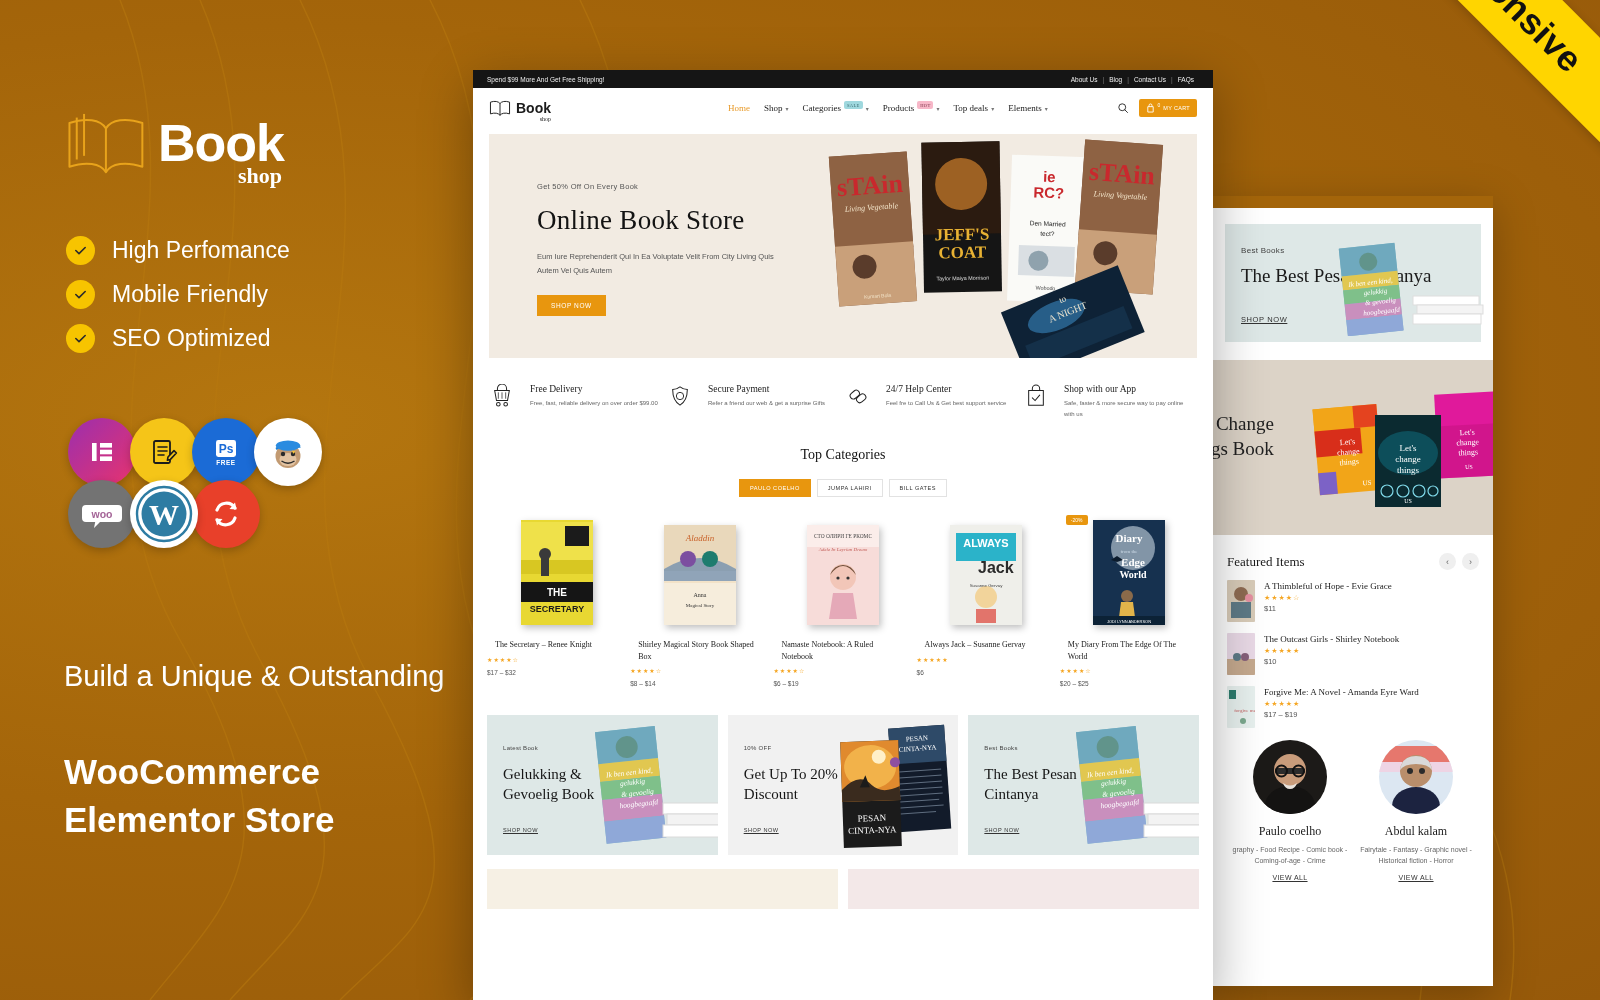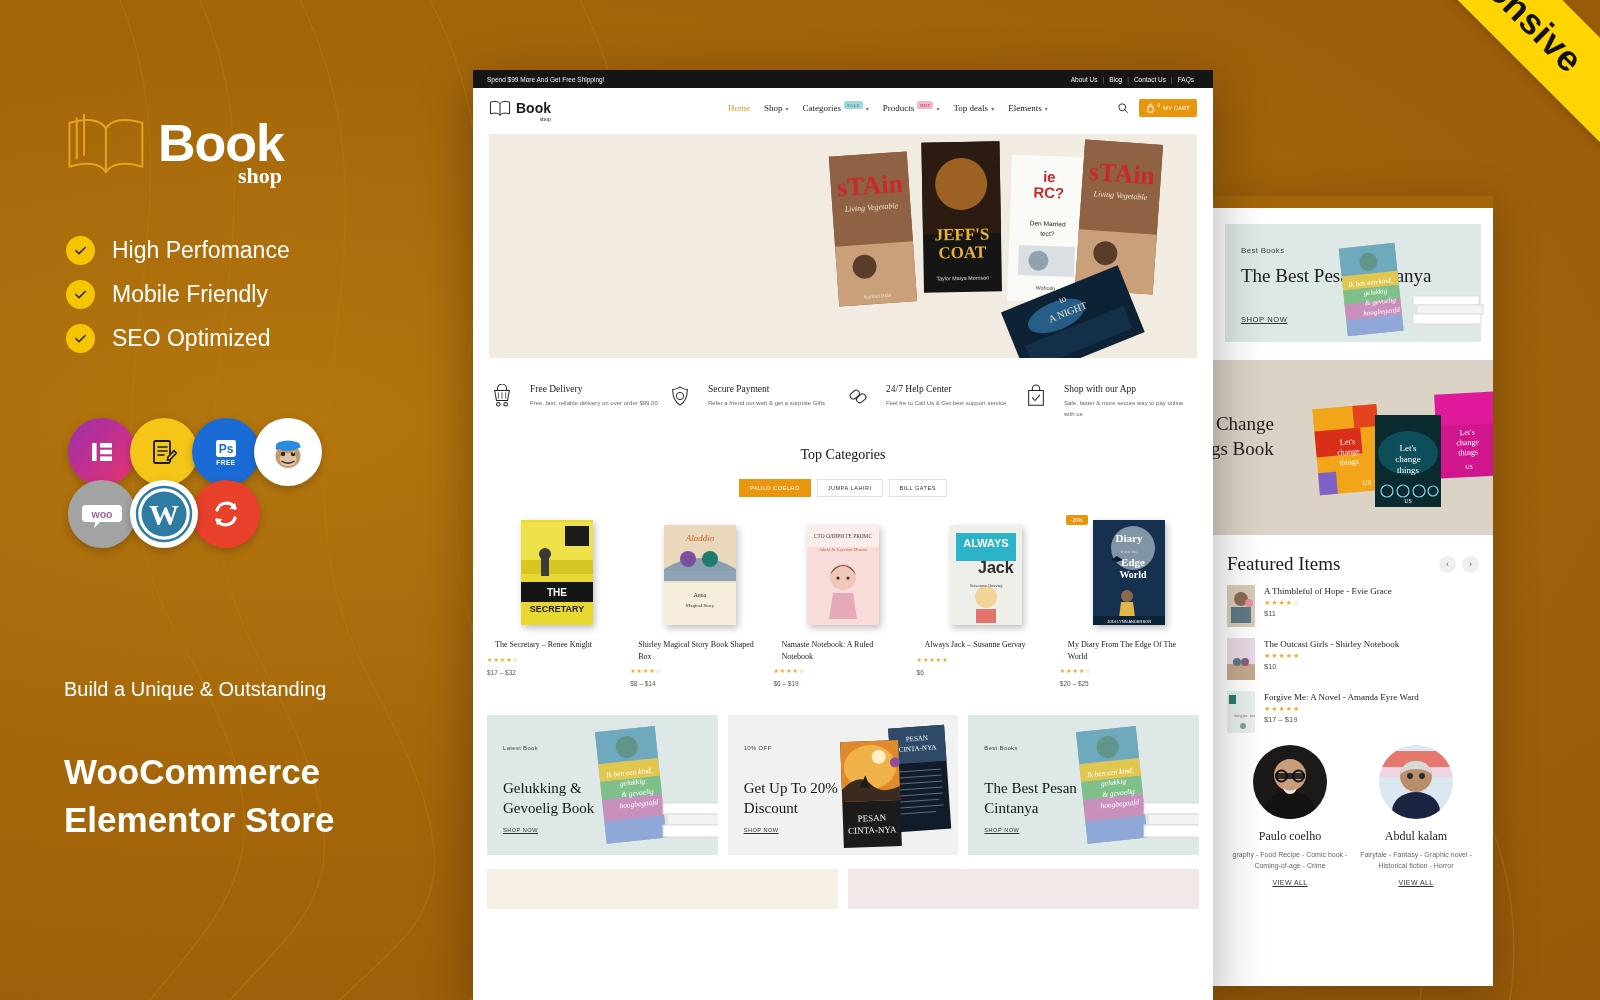--- a/index.html
+++ b/index.html
@@ -53,47 +53,47 @@
   .badges { position:absolute; left:68px; top:418px; }
   .brow { display:flex; }
   .brow.r2 { margin-top:-6px; margin-left:0; }
   .bd { width:68px;height:68px;border-radius:50%; margin-right:-6px;
         display:flex;align-items:center;justify-content:center; position:relative;
         box-shadow:0 3px 8px rgba(0,0,0,.22); }
   .bd.elementor { background:linear-gradient(135deg,#9B2FAE 0%,#E8336E 100%); }
   .bd.notes { background:#F5C518; }
   .bd.ps { background:#1B6BD6; }
   .bd.mc { background:#fff; }
-  .bd.woo { background:#a3a3a3; }
+  .bd.woo { background:#737373; }
   .bd.wp { background:#fff; z-index:3;}
   .bd.sync { background:#E8402A; }
   .bd svg { display:block; }
 
-  .tag1 { position:absolute; left:64px; top:676px; color:#fff; font-size:20px; line-height:1.38; font-weight:300;}
+  .tag1 { position:absolute; left:64px; top:656px; color:#fff; font-size:29px; line-height:1.38; font-weight:300;}
   .tag2 { position:absolute; left:64px; top:748px; color:#fff; font-size:35px; line-height:1.38; font-weight:bold;}
 
   
   .preview2 {
     position:absolute; left:1213px; top:196px; width:280px; height:790px;
     background:#fff; z-index:22; box-shadow:0 10px 40px rgba(0,0,0,.25);
     overflow:hidden;
   }
   .p2-top-strip { height:12px; background:#a4650a; }
   .p2-band { background:#DEE8E7; margin:16px 12px 0 12px; height:118px; position:relative; padding:22px 0 0 16px; }
   .p2-band .kicker { font-size:8px; color:#444; letter-spacing:.3px; }
   .p2-band .ttl { font-family:"Liberation Serif", serif; font-size:19px; color:#1b1b1b; line-height:1.25; margin-top:9px;}
   .p2-band .sn { font-size:7.5px; color:#333; text-decoration:underline; letter-spacing:.6px; position:absolute; bottom:18px; left:16px;}
   .p2-band .bookimg { position:absolute; right:-4px; top:12px; }
 
   .p2-beige { background:#DCD3C7; height:175px; margin-top:18px; position:relative; overflow:hidden; }
   .p2-beige .h { font-family:"Liberation Serif", serif; font-size:19px; color:#222; position:absolute; left:-38px; top:52px; line-height:1.3; width:150px;}
 
   .p2-feat { padding:18px 14px 0 14px; }
   .p2-feat-head { display:flex; align-items:center; justify-content:space-between; }
-  .p2-feat-head h3 { font-family:"Liberation Serif", serif; font-size:19px; font-weight:normal; color:#1b1b1b;}
+  .p2-feat-head h3 { font-family:"Liberation Serif", serif; font-size:13px; font-weight:normal; color:#1b1b1b;}
   .arrows { display:flex; gap:6px; }
   .arrows div { width:17px;height:17px;border-radius:50%;background:#EFEFEF;color:#666;font-size:9px;
                 display:flex;align-items:center;justify-content:center;}
   .p2-list { margin-top:10px; }
   .p2-item { display:flex; gap:9px; margin-bottom:11px; align-items:flex-start;}
   .p2-thumb { width:28px;height:42px;flex:0 0 28px; border-radius:1px; overflow:hidden; }
   .p2-meta .nm { font-family:"Liberation Serif", serif; font-size:9px; color:#222; line-height:1.35; }
   .p2-meta .st { color:#F5A623; font-size:7px; letter-spacing:1px; margin-top:2px;}
   .p2-meta .pr { font-size:7.5px; color:#555; margin-top:2px;}
 
@@ -169,21 +169,21 @@
   .prod .badge { position:absolute; left:6px; top:-2px; background:#E8960E; color:#fff; font-size:5px; padding:2px 5px; border-radius:2px;}
   .prod .imgwrap { height:108px; display:flex; align-items:flex-end; justify-content:center;}
   .prod .pn { font-family:"Liberation Serif", serif; font-size:8px; color:#1b1b1b; line-height:1.45; margin-top:14px; padding:0 8px;}
   .prod .stars { color:#F5A623; font-size:6px; letter-spacing:1px; margin-top:5px;}
   .prod .price { font-size:6.5px; color:#555; margin-top:6px;}
 
   
   .promos { display:flex; gap:10px; padding:28px 14px 0 14px;}
   .promo { flex:1; height:140px; position:relative; overflow:hidden; padding:30px 0 0 16px;}
   .promo .pk { font-size:6px; color:#444; letter-spacing:.3px;}
-  .promo .ph { font-family:"Liberation Serif", serif; font-size:15px; color:#161616; line-height:1.3; margin-top:28px; width:120px;}
+  .promo .ph { font-family:"Liberation Serif", serif; font-size:15px; color:#161616; line-height:1.3; margin-top:14px; width:120px;}
   .promo .psn { position:absolute; bottom:22px; left:16px; font-size:5.6px; color:#333; text-decoration:underline; letter-spacing:.5px;}
   .promo .pimg { position:absolute; right:-6px; top:8px;}
 
   .promos2 { display:flex; gap:10px; padding:14px 14px 0 14px;}
   .promos2 .pp { flex:1; height:40px;}
 
   
   .cover { position:relative; box-shadow:2px 3px 7px rgba(0,0,0,.25); }
 </style>
 </head>
@@ -551,20 +551,26 @@
           <path d="M2 4 h6 v6 h-6 z" fill="none" stroke="#fff" stroke-width="1"></path>
           <path d="M3.4 4 V2.6 a1.6 1.6 0 0 1 3.2 0 V4" fill="none" stroke="#fff" stroke-width="1"></path>
         </svg>
         <span class="cn">0</span>
         <span class="ct">MY CART</span>
       </div>
     </div>
   </div>
 
   <div class="hero">
+    <div class="htxt">
+      <div class="k">Get 50% Off On Every Book</div>
+      <h1>Online Book Store</h1>
+      <p>Eum Iure Reprehenderit Qui In Ea Voluptate Velit From City Living Quis Autem Vel Quis Autem</p>
+      <div class="btn">SHOP NOW</div>
+    </div>
     <svg class="books" viewBox="0 0 380 224">
 
       <g transform="rotate(-4 60 110)">
         <rect x="22" y="20" width="78" height="150" fill="#7A5038"></rect>
         <rect x="22" y="20" width="78" height="96" fill="#8E6243"></rect>
         <path d="M22 110 h78 v60 h-78z" fill="#C9A07A"></path>
         <text x="61" y="60" fill="#C9282D" font-family="Liberation Serif, serif" font-size="26" font-weight="bold" text-anchor="middle">sTAin</text>
         <text x="61" y="76" fill="#f2e3c8" font-family="Liberation Serif, serif" font-size="8" font-style="italic" text-anchor="middle">Living Vegetable</text>
         <circle cx="50" cy="132" r="12" fill="#5A3C2B"></circle>
         <text x="61" y="164" fill="#f2e3c8" font-family="Liberation Sans, sans-serif" font-size="5" text-anchor="middle">Kumari Bola</text>

